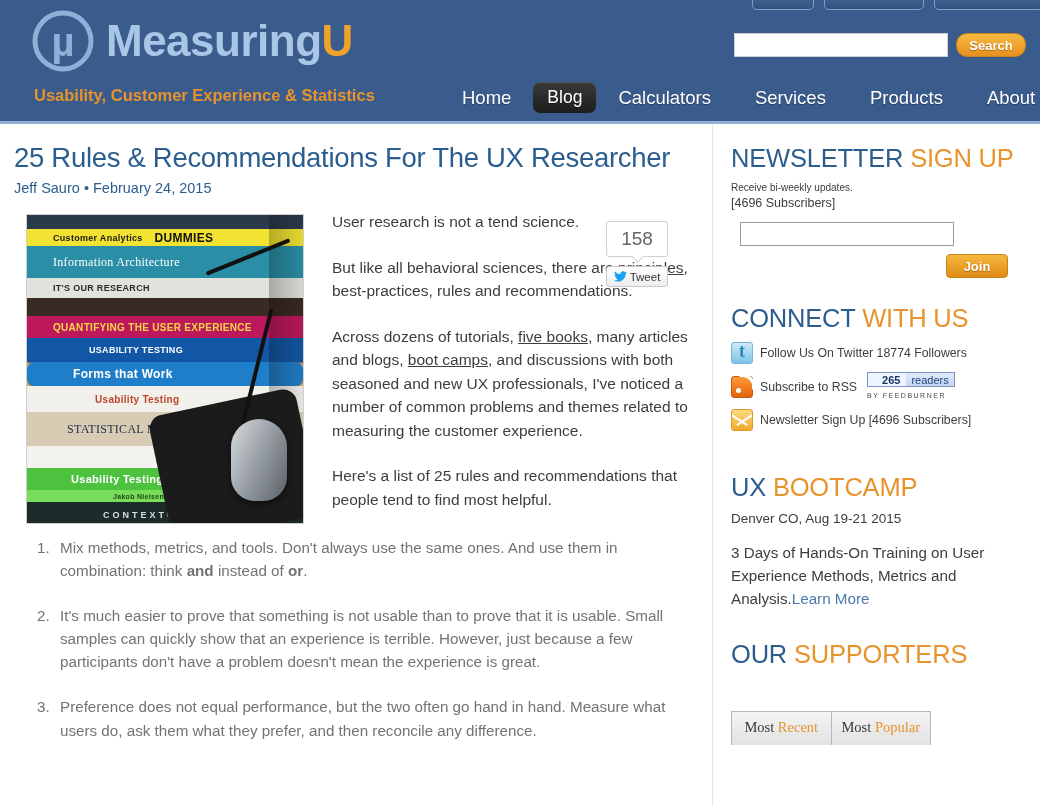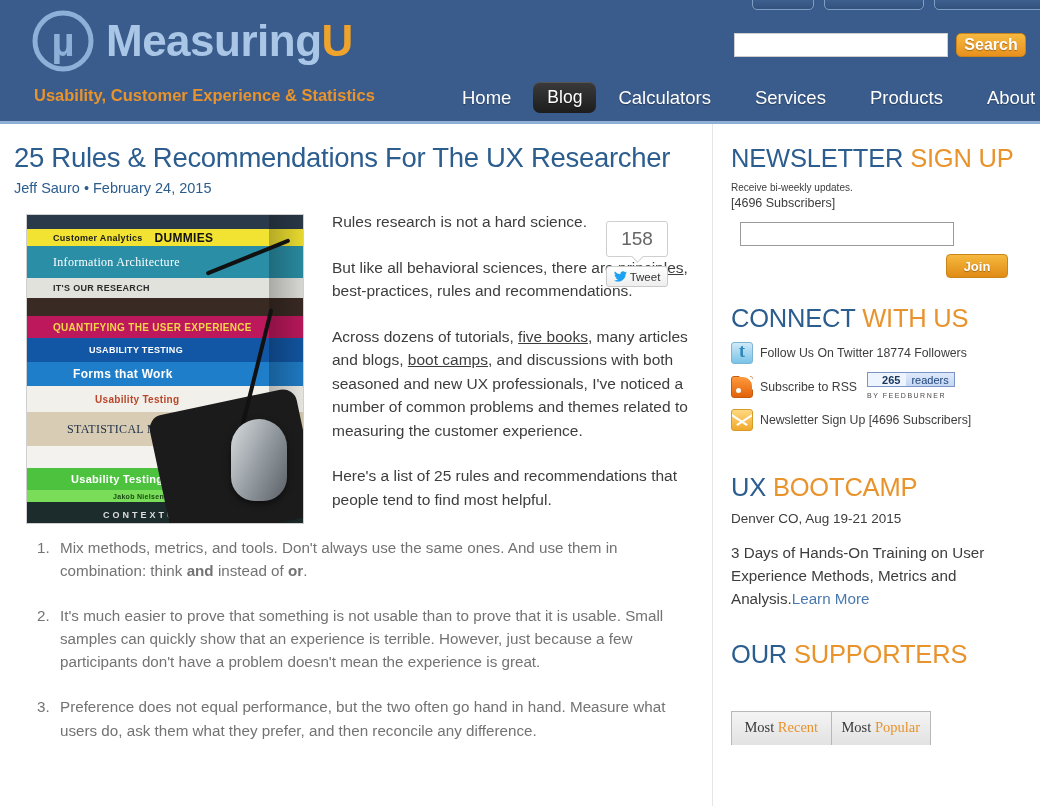--- a/index.html
+++ b/index.html
@@ -87,24 +87,24 @@
     border: 1px solid #cfcfcf;
     background: #fff;
     font-size: 12px;
     padding: 0 5px;
     outline: none;
   }
   #search-button {
     width: 70px;
     height: 24px;
     border: 1px solid #c9841a;
-    border-radius: 5px;
+    border-radius: 11px;
     background: linear-gradient(#f6b93f, #e8901e);
     color: #ffffff;
-    font-size: 16px;
+    font-size: 13px;
     font-weight: bold;
     text-shadow: 0 1px 1px rgba(120,70,0,.6);
     cursor: pointer;
   }
 
   #main-nav {
     position: absolute;
     left: 440px;
     top: 82px;
     display: flex;
@@ -186,21 +186,21 @@
         box-shadow: 0 1px 1px rgba(0,0,0,.35); }
   .bk0 { top:0;   height:14px; background:#2b3a4a; }
   .bk1 { top:14px; height:17px; background:#f2e332; color:#1a1a1a; }
   .bk1 .dum { color:#111; font-size:12px;text-align:center; }
   .bk2 { top:31px; height:32px; background:#2a8fa6; font-size:12px;
          font-family:"Liberation Serif", serif; font-weight:normal; }
   .bk3 { top:63px; height:20px; background:#e2e2dd; color:#2b2b2b; }
   .bk4 { top:83px; height:18px; background:#3a2a24; font-size:7px; color:#ddd;}
   .bk5 { top:101px; height:22px; background:#be185d; color:#f3d54a; font-size:10px;}
   .bk6 { top:123px; height:24px; background:#1257a5; }
-  .bk7 { top:147px; height:24px; background:#1f7ec9; font-size:12px; }
+  .bk7 { top:147px; height:24px; background:#1f7ec9; font-size:12px;border-radius:8px; }
   .bk8 { top:171px; height:26px; background:#f2f0ea; color:#b9462a; font-size:10px;}
   .bk9 { top:197px; height:34px; background:#d8cdb4; color:#20304a;
          font-family:"Liberation Serif", serif; font-weight:normal; font-size:12px;
          line-height:1.05; }
   .bk10{ top:231px; height:22px; background:#f4f2ee; }
   .bk11{ top:253px; height:22px; background:#4cc23f; font-size:11px; }
   .bk12{ top:275px; height:12px; background:#79dd5a; color:#1a4a12; font-size:7px;}
   .bk13{ top:287px; height:25px; background:#1c2b2b; color:#ddd; font-size:9px;
          letter-spacing:3px; }
   .bk-right-edge { position:absolute; right:0; width:34px; top:0; bottom:0;
@@ -538,21 +538,21 @@
         <div id="tweet-count-box">158</div>
         <div id="tweet-button">
           <svg width="13" height="11" viewBox="0 0 24 20">
             <path fill="#1da1f2" d="M24 2.5a9.9 9.9 0 0 1-2.8.8A4.9 4.9 0 0 0 23.3.6a9.7 9.7 0 0 1-3.1 1.2A4.9 4.9 0 0 0 11.8 6 13.9 13.9 0 0 1 1.7.9a4.9 4.9 0 0 0 1.5 6.5A4.8 4.8 0 0 1 1 6.8a4.9 4.9 0 0 0 3.9 4.8 4.9 4.9 0 0 1-2.2.1 4.9 4.9 0 0 0 4.6 3.4A9.9 9.9 0 0 1 0 17.2a13.9 13.9 0 0 0 7.6 2.2c9 0 14-7.5 14-14v-.6A9.9 9.9 0 0 0 24 2.5z"></path>
           </svg>
           <span>Tweet</span>
         </div>
       </div>
 
       <p class="para">
-        <span>Rules research is not a hard science.</span>
+        <span>User research is not a tend science.</span>
       </p>
 
       <p class="para">
         <span>But like all behavioral sciences, there are </span><a>principles</a><span>, best-practices, rules and recommendations.</span>
       </p>
 
       <p class="para">
         <span>Across dozens of tutorials, </span><a>five books</a><span>, many articles and blogs, </span><a>boot camps</a><span>, and discussions with both seasoned and new UX professionals, I've noticed a number of common problems and themes related to measuring the customer experience.</span>
       </p>
 

